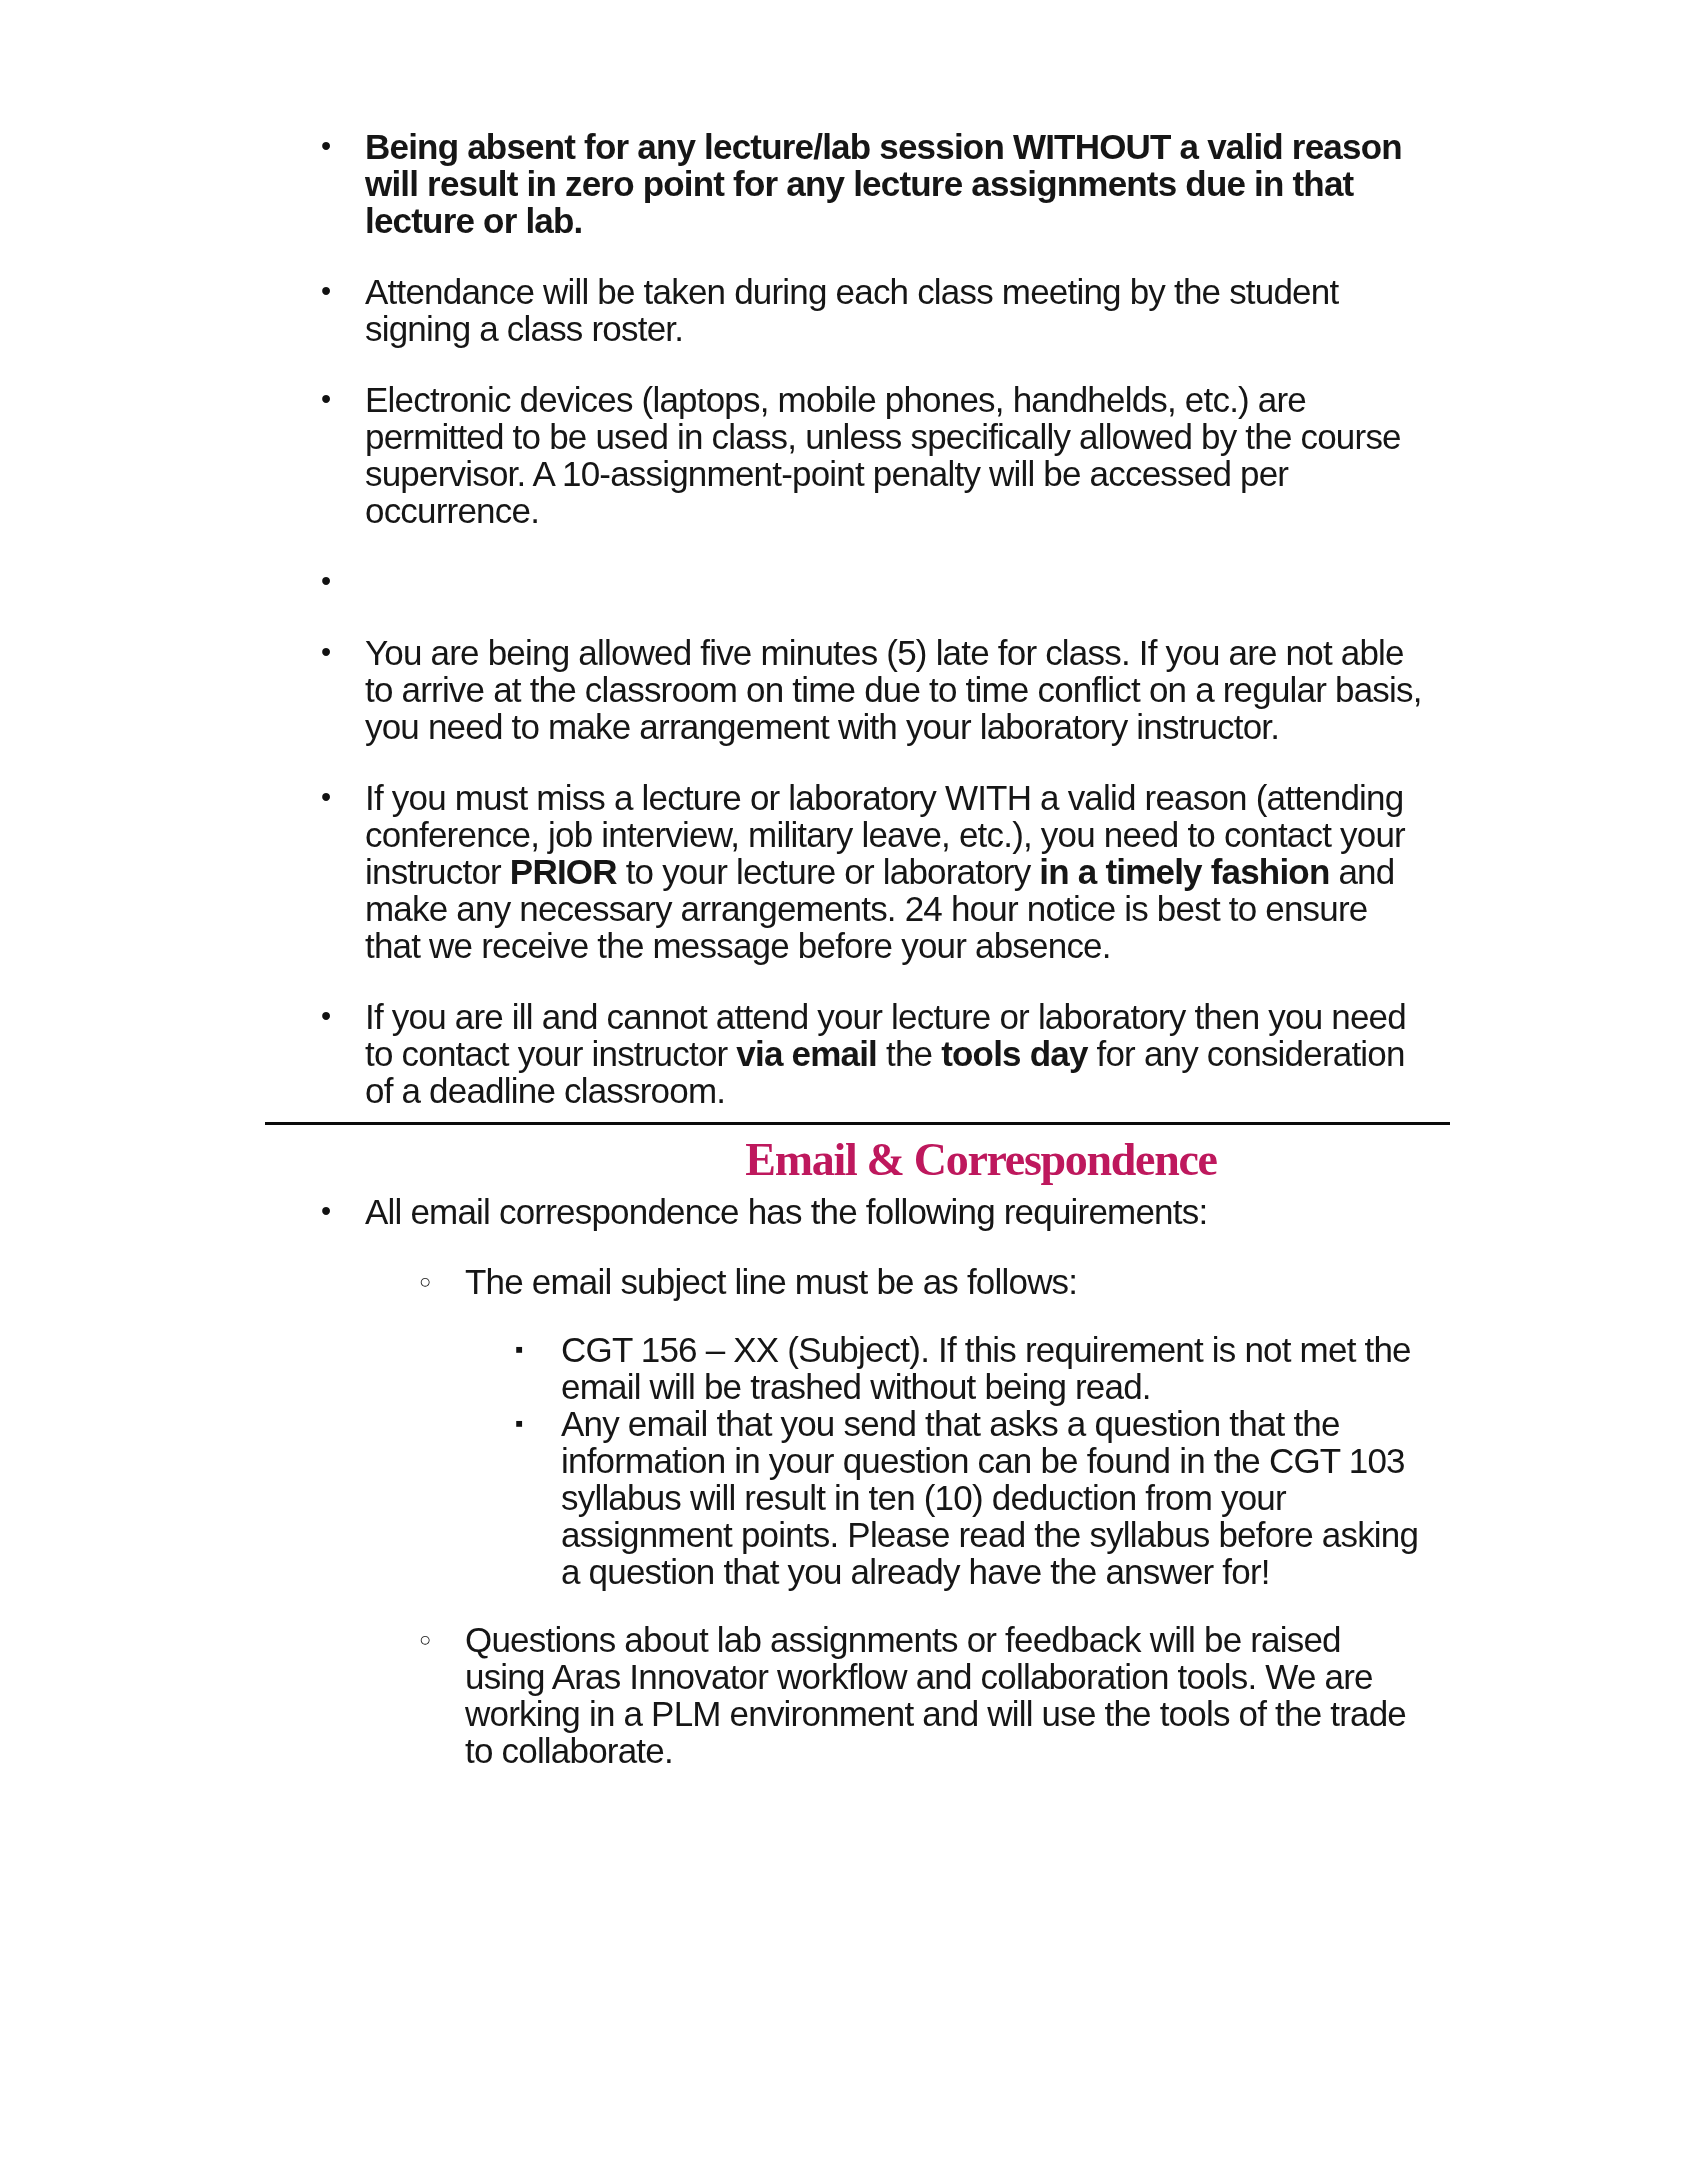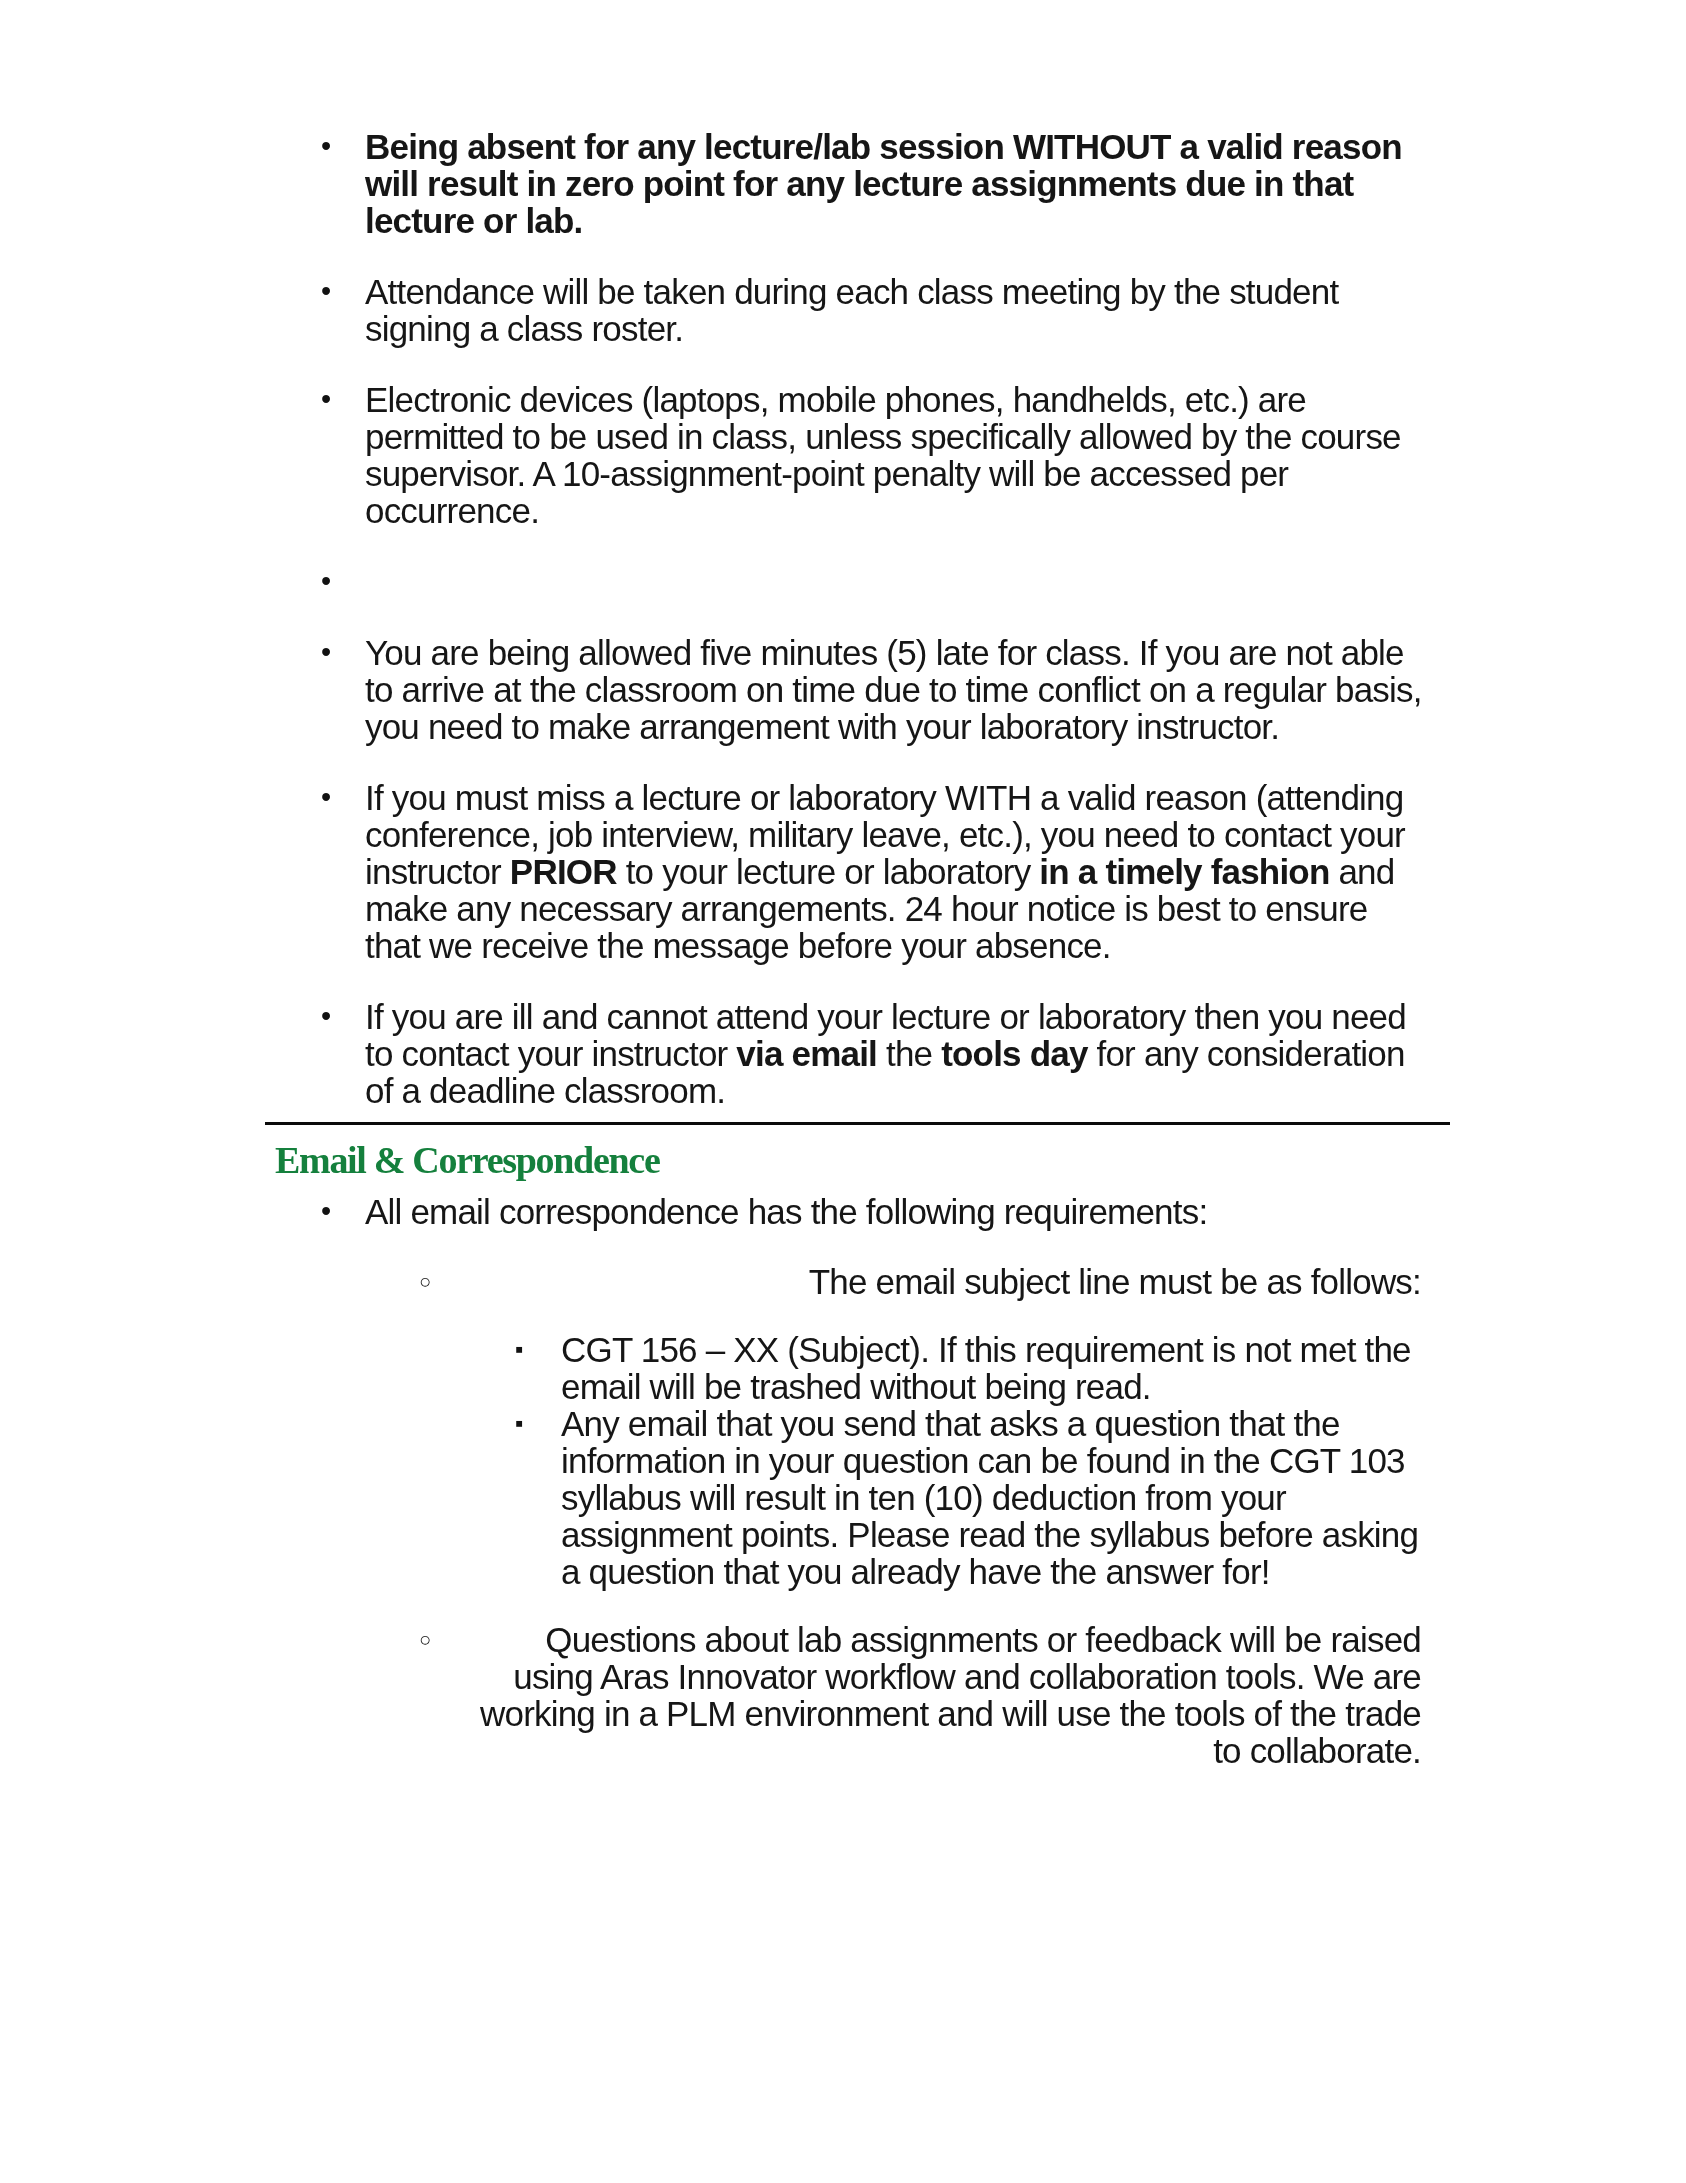--- a/index.html
+++ b/index.html
@@ -37,30 +37,31 @@
     border: none;
     height: 3.3px;
     background: #0b0b0b;
     width: 1185px;
     margin: 13px 0 0 265px;
   }
   .section-heading {
     margin: 9.2px 0 0 275px;
     font-family: "Liberation Serif", serif;
     font-weight: bold;
-    font-size: 38px;
+    font-size: 46px;
     line-height: 52px;
     letter-spacing: -1.3px;
-    color: #15803d;
+    color: #be185d;
+    text-align: center;
   }
   .email-l1 .b-item { margin-top: 6.5px; margin-bottom: 33px; }
 
   .l2-item { display: flex; margin: 0 0 31px 419px; }
   .l2-item .marker { width: 46px; font-size: 19.6px; }
-  .l2-item .b-text { width: 956px; text-align: right; }
+  .l2-item .b-text { width: 956px; }
 
   .l3-item { display: flex; margin: 0 0 0 515px; }
   .l3-item .marker { width: 46px; font-size: 23.6px; }
   .l3-item .b-text { width: 859px; }
   .l3-group { margin-bottom: 31px; }
 </style>
 </head>
 <body>
 
 <div class="page">

